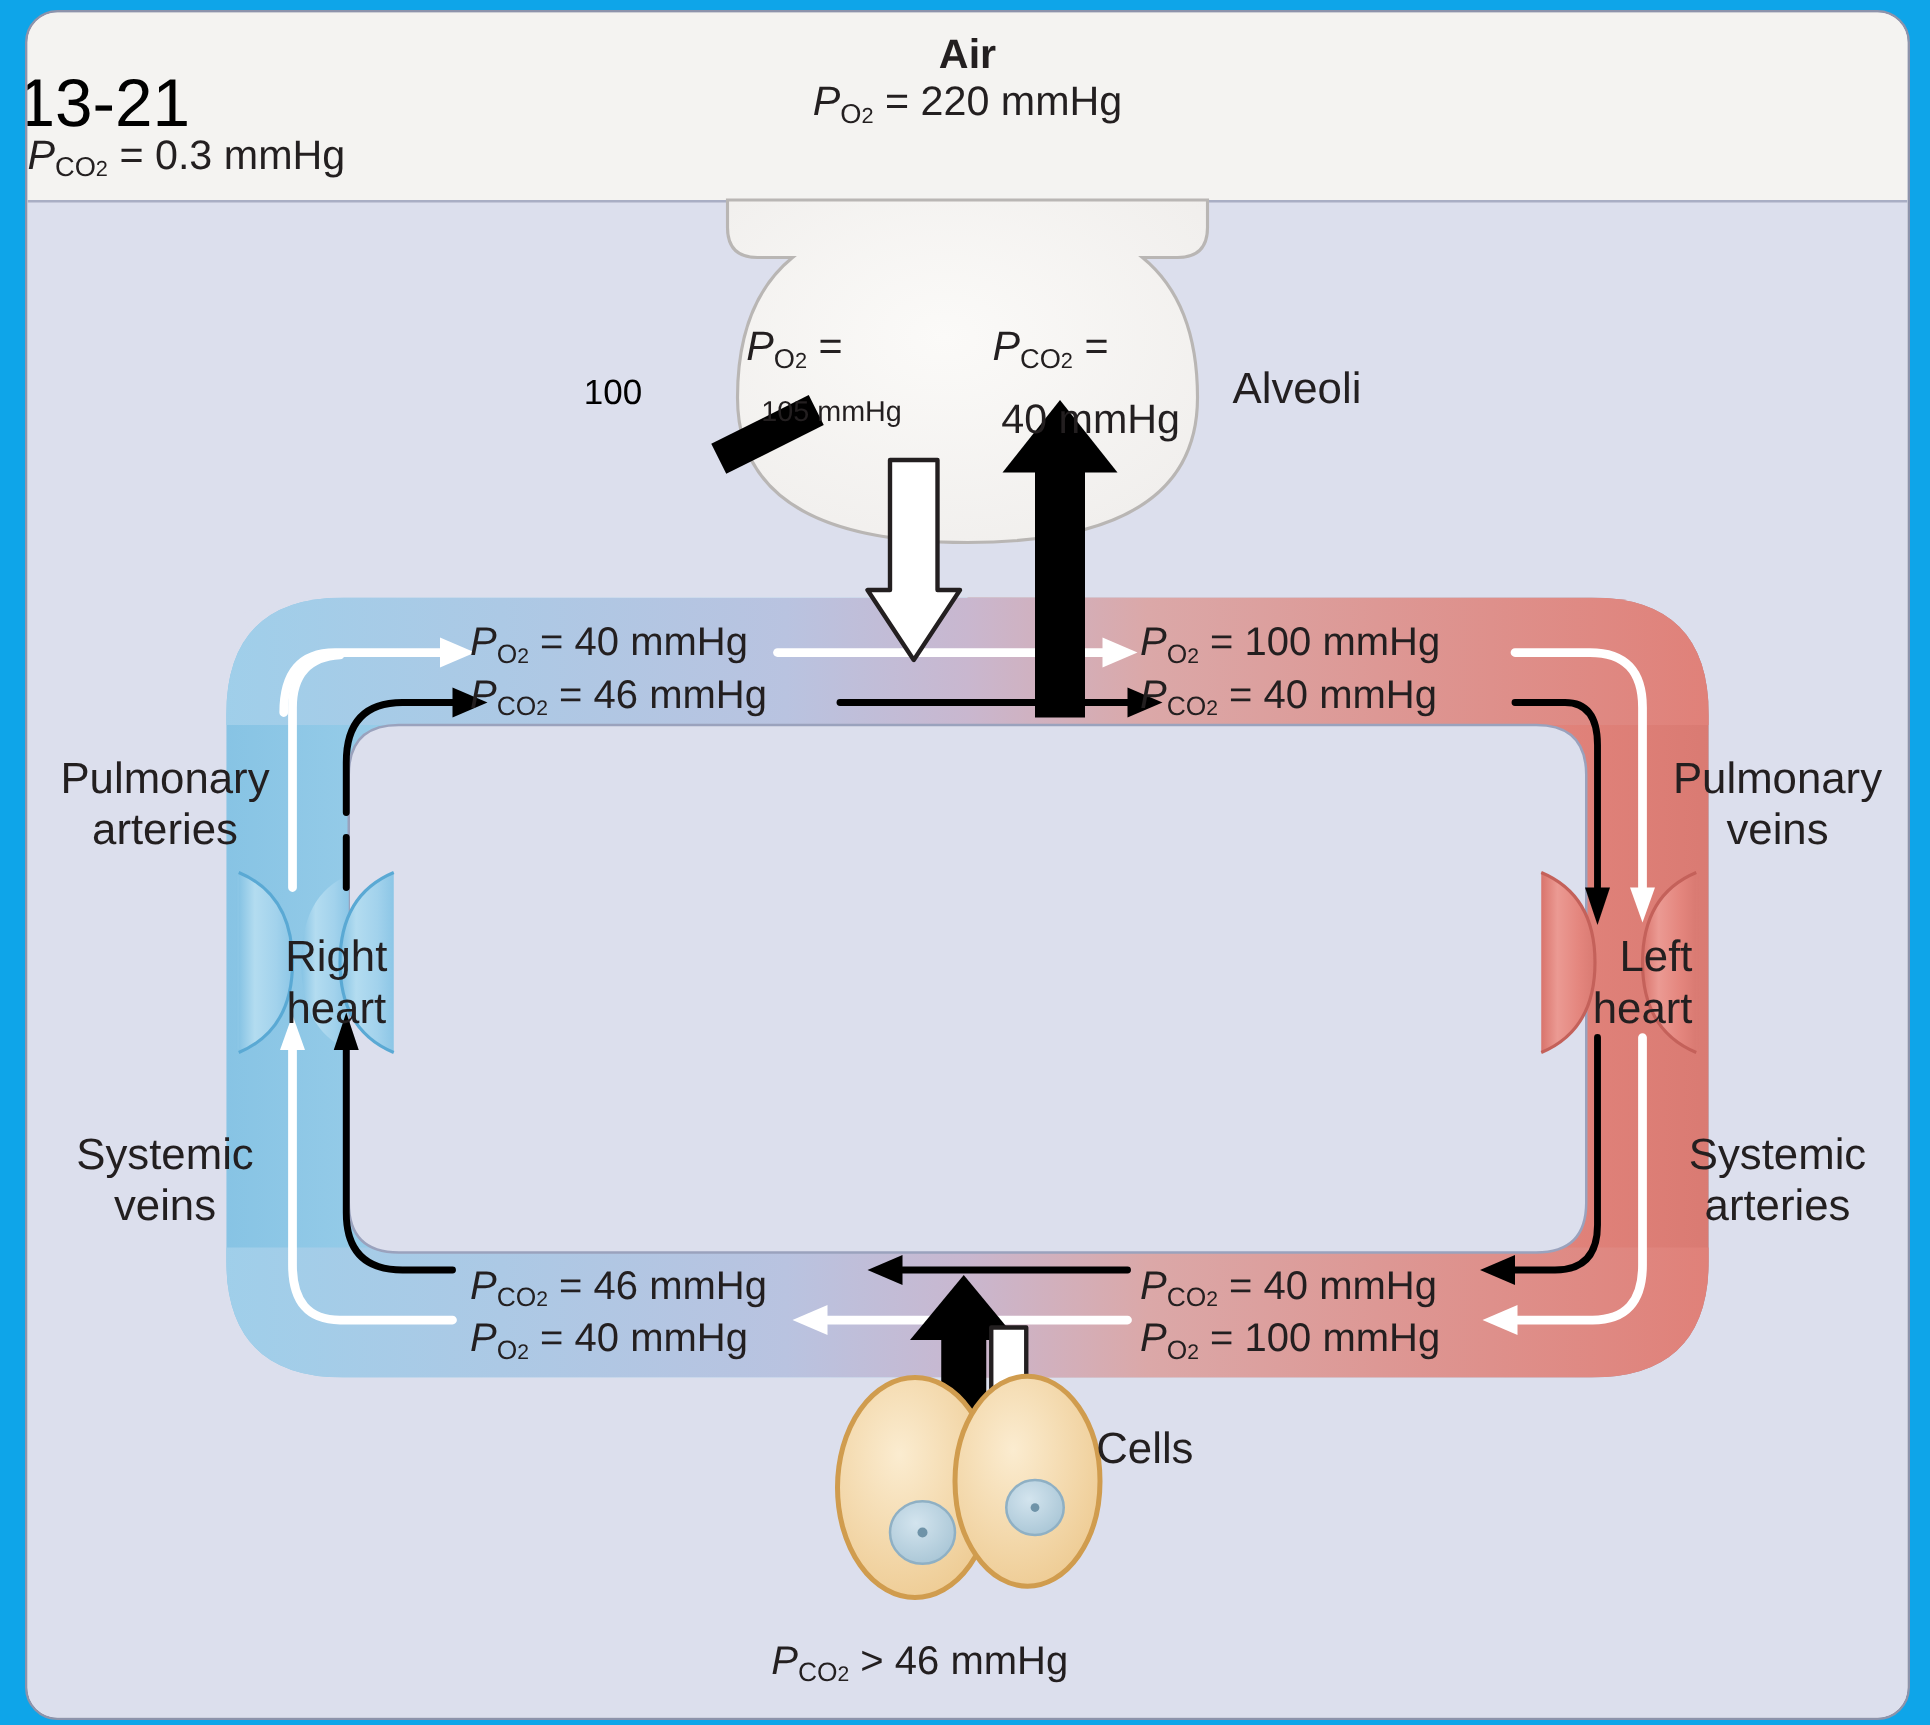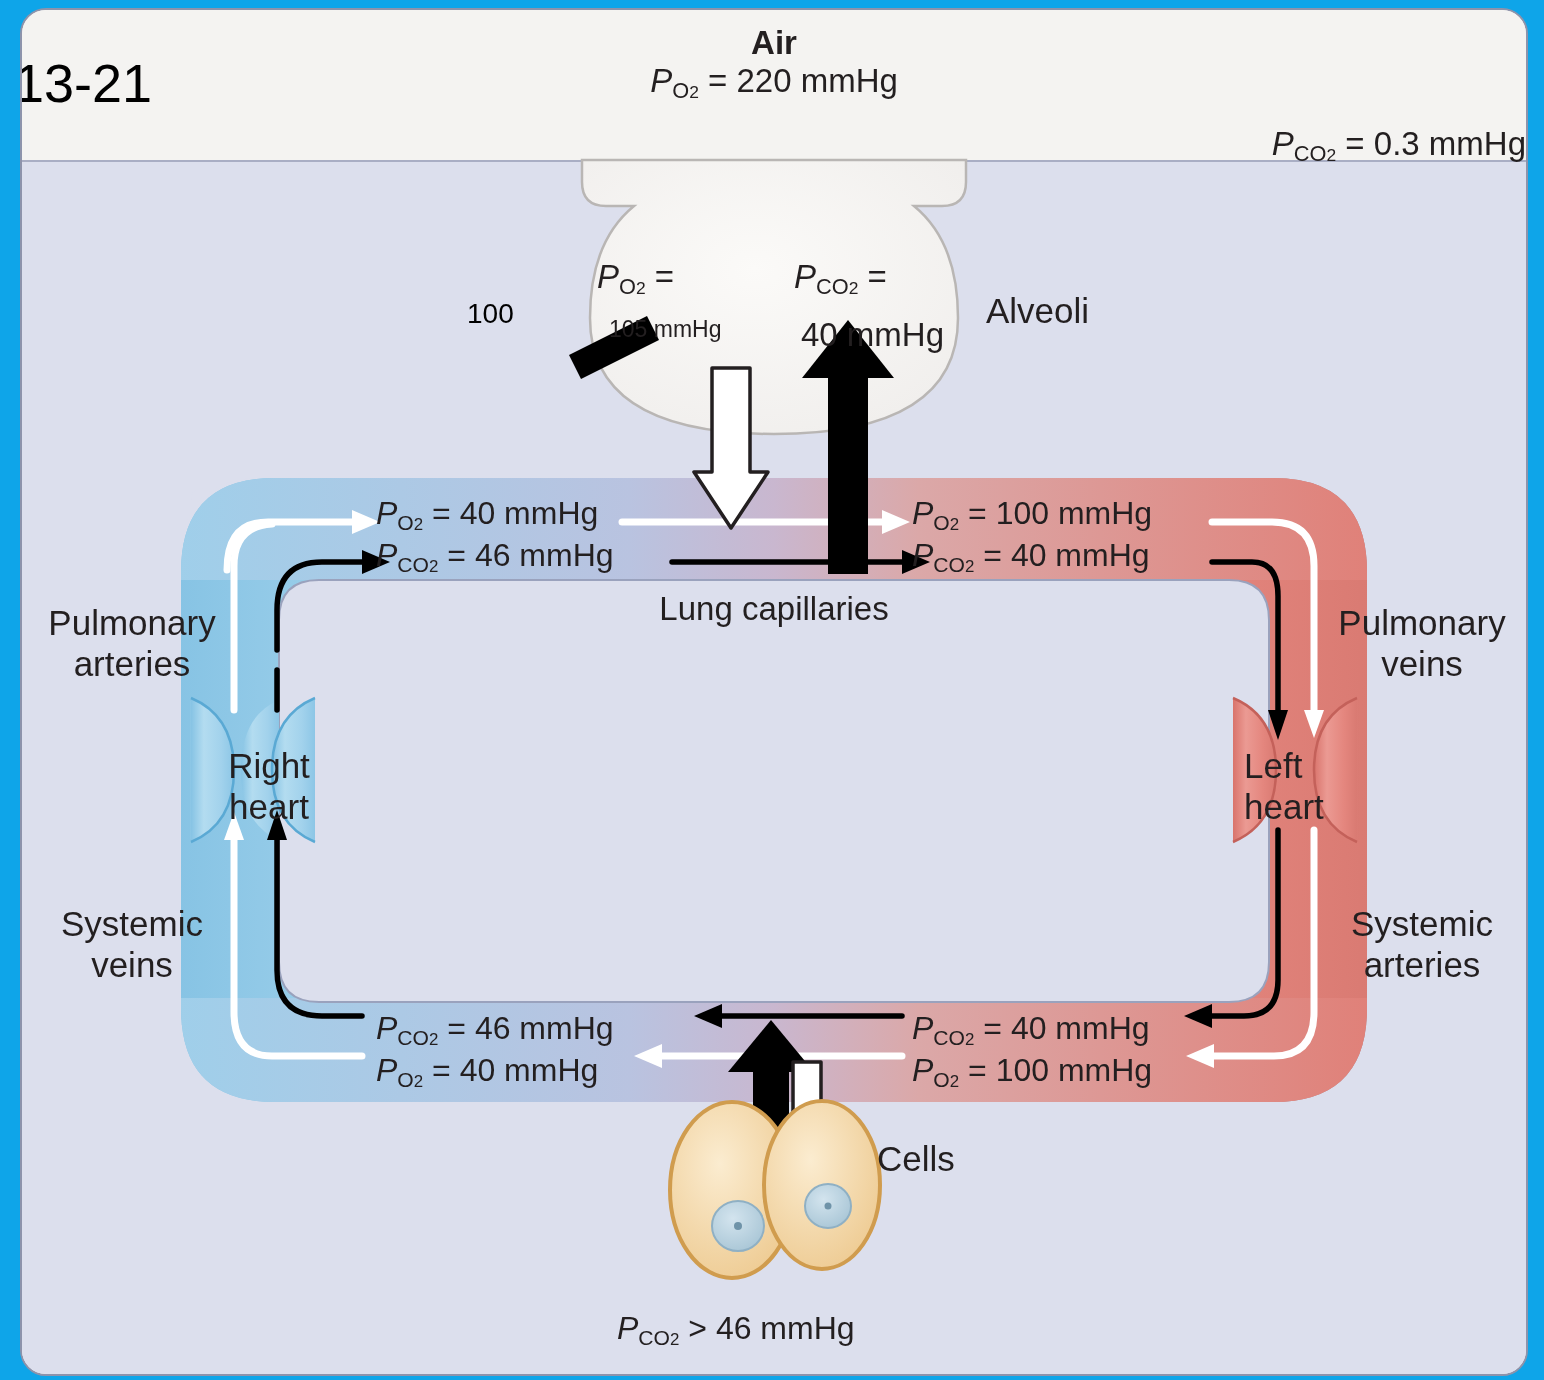--- a/index.html
+++ b/index.html
@@ -19,21 +19,21 @@
   }
   .svg-layer{position:absolute;left:0;top:0;width:1504px;height:1364px;pointer-events:none;}
 
   .txt{position:absolute;color:#231f20;white-space:nowrap;line-height:1.18;}
   .sub{font-size:0.66em;vertical-align:-0.28em;}
   .ital{font-style:italic;}
 
   
   #air-title{left:0;right:0;top:14px;text-align:center;font-weight:bold;font-size:33px;width:1504px;}
   #air-po2{left:0;right:0;top:52px;text-align:center;font-size:33px;width:1504px;}
-  #air-pco2{left:0;right:0;top:95px;text-align:right;font-size:33px;width:1504px;margin-top:20px;}
+  #air-pco2{left:0;right:0;top:95px;text-align:left;font-size:33px;width:1504px;}
 
   
   #fig-num{position:absolute;left:-8px;top:42px;font-size:54px;color:#000;letter-spacing:0px;}
   #hand-100{position:absolute;left:445px;top:288px;font-size:28px;color:#000;}
 
   
   #alv-po2{left:575px;top:248px;font-size:33px;}
   #alv-pco2{left:772px;top:248px;font-size:33px;}
   #alv-po2-val{left:587px;top:306px;font-size:23px;}
   #alv-pco2-val{left:779px;top:306px;font-size:33px;}
@@ -52,21 +52,21 @@
   #tc-po2-l{left:354px;top:1042px;font-size:32px;}
   #tc-pco2-r{left:890px;top:1000px;font-size:32px;}
   #tc-po2-r{left:890px;top:1042px;font-size:32px;}
 
   
   #pulm-art{left:10px;top:592px;font-size:35px;text-align:center;width:200px;}
   #sys-veins{left:10px;top:893px;font-size:35px;text-align:center;width:200px;}
   #pulm-veins{left:1300px;top:592px;font-size:35px;text-align:center;width:200px;}
   #sys-art{left:1300px;top:893px;font-size:35px;text-align:center;width:200px;}
   #right-heart{left:192px;top:735px;font-size:35px;text-align:center;width:110px;}
-  #left-heart{left:1222px;top:735px;font-size:35px;text-align:left;width:110px;}
+  #left-heart{left:1222px;top:735px;font-size:35px;text-align:right;width:110px;}
 
   
   #cells-label{left:855px;top:1128px;font-size:35px;}
   #cells-po2{left:595px;top:1258px;font-size:32px;}
   #cells-pco2{left:595px;top:1300px;font-size:32px;}
 </style>
 </head>
 <body>
 
 <div id="stage">
@@ -346,21 +346,20 @@
     </div>
     <div class="txt" id="lc-pco2-l">
       <i class="ital">P</i><span class="sub">CO<span style="font-size:.8em">2</span></span><span> = 46 mmHg</span>
     </div>
     <div class="txt" id="lc-po2-r">
       <i class="ital">P</i><span class="sub">O<span style="font-size:.8em">2</span></span><span> = 100 mmHg</span>
     </div>
     <div class="txt" id="lc-pco2-r">
       <i class="ital">P</i><span class="sub">CO<span style="font-size:.8em">2</span></span><span> = 40 mmHg</span>
     </div>
-    <div class="txt" id="lung-cap-label">Lung capillaries</div>
 
     <div class="txt" id="tc-pco2-l">
       <i class="ital">P</i><span class="sub">CO<span style="font-size:.8em">2</span></span><span> = 46 mmHg</span>
     </div>
     <div class="txt" id="tc-po2-l">
       <i class="ital">P</i><span class="sub">O<span style="font-size:.8em">2</span></span><span> = 40 mmHg</span>
     </div>
     <div class="txt" id="tc-pco2-r">
       <i class="ital">P</i><span class="sub">CO<span style="font-size:.8em">2</span></span><span> = 40 mmHg</span>
     </div>

